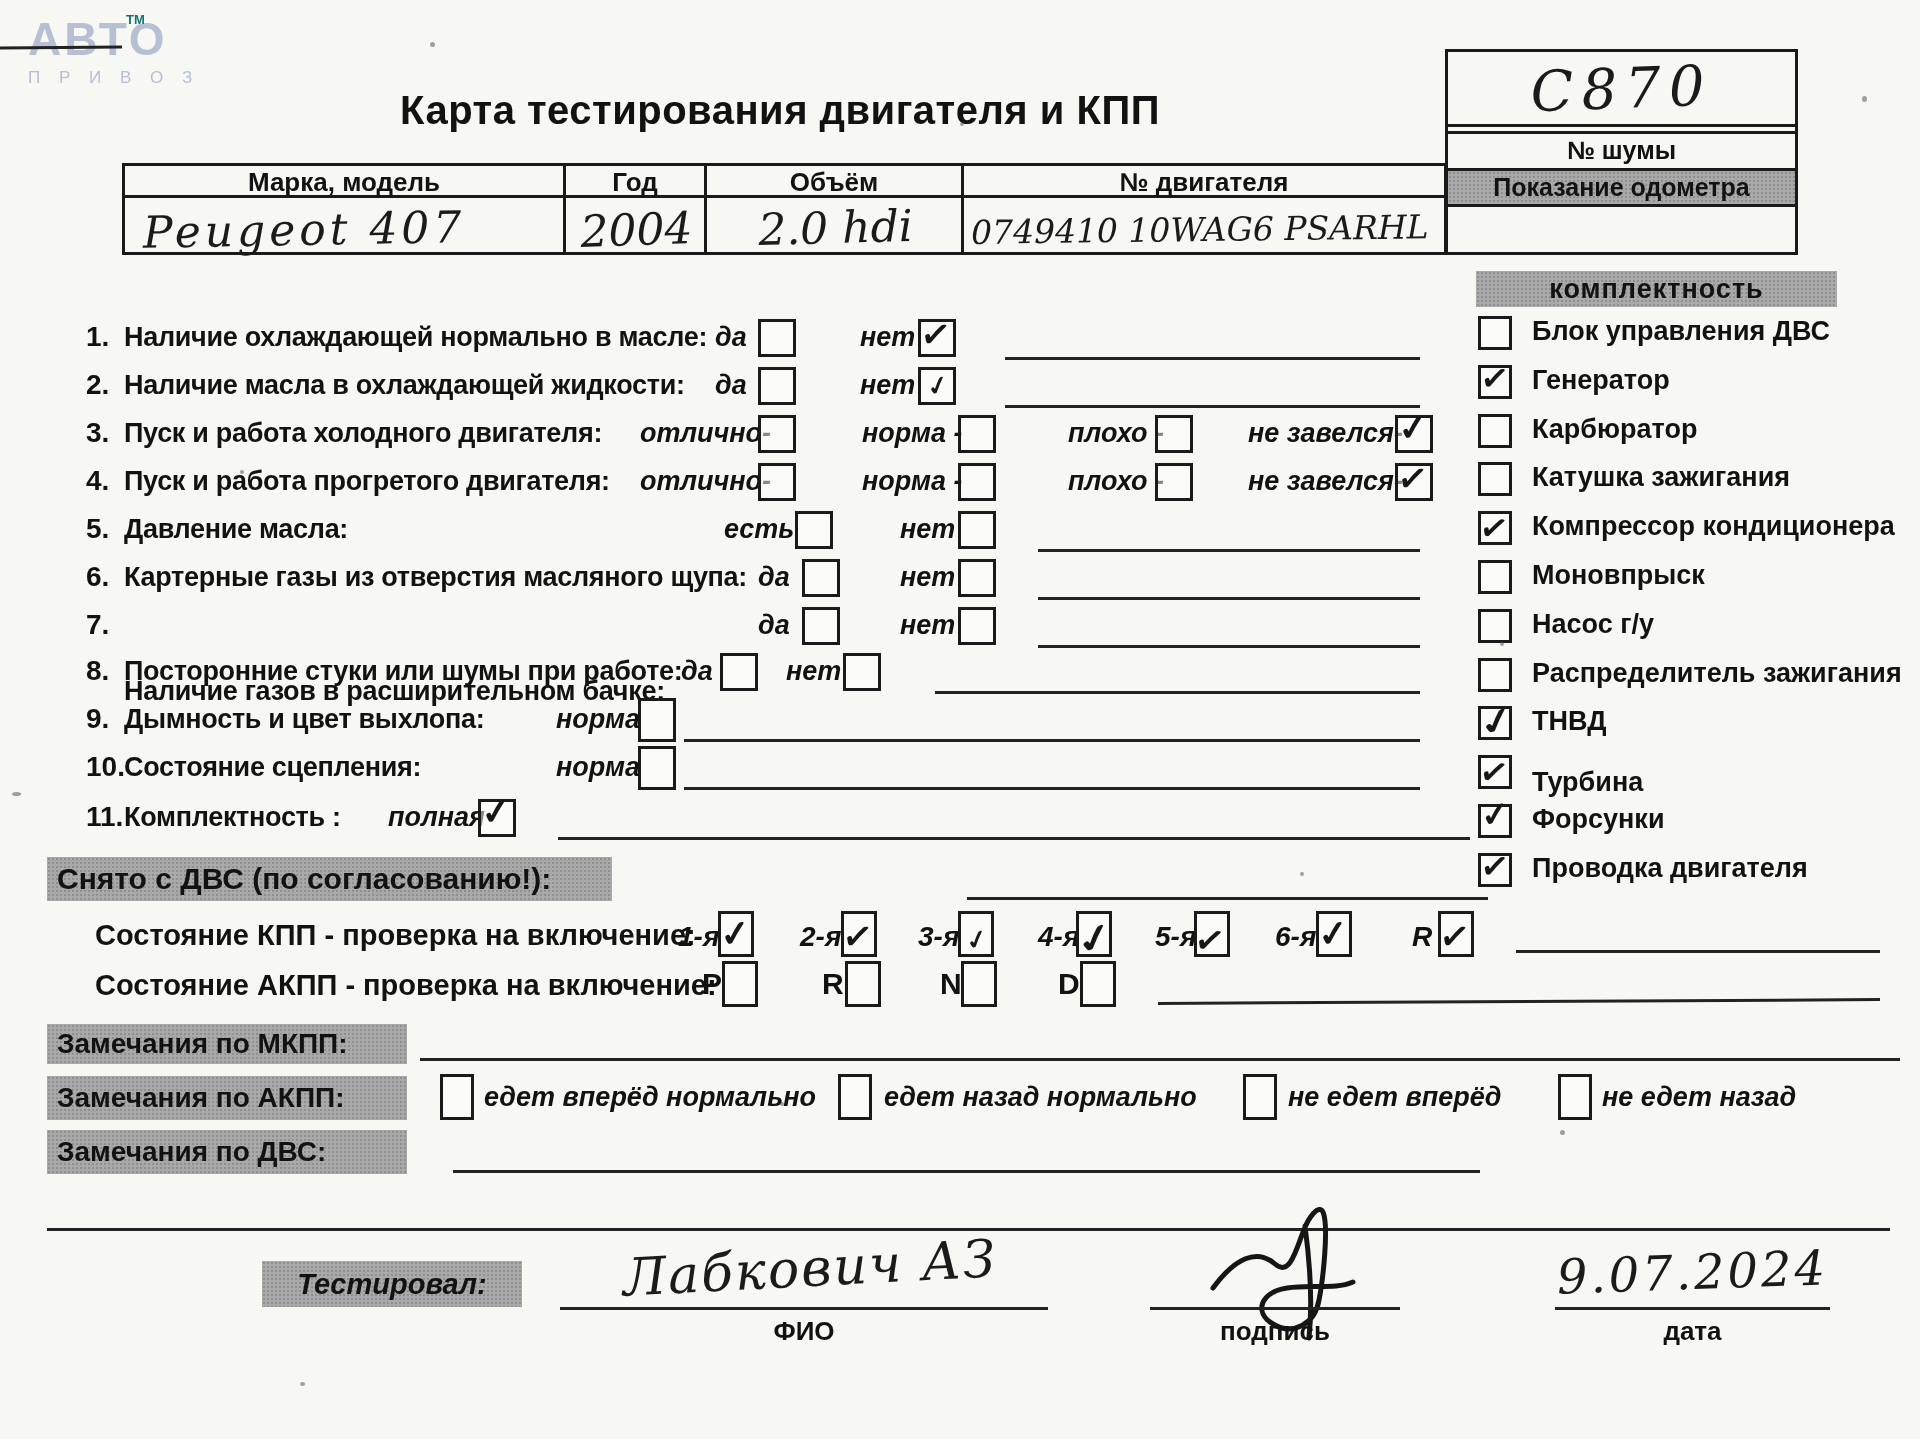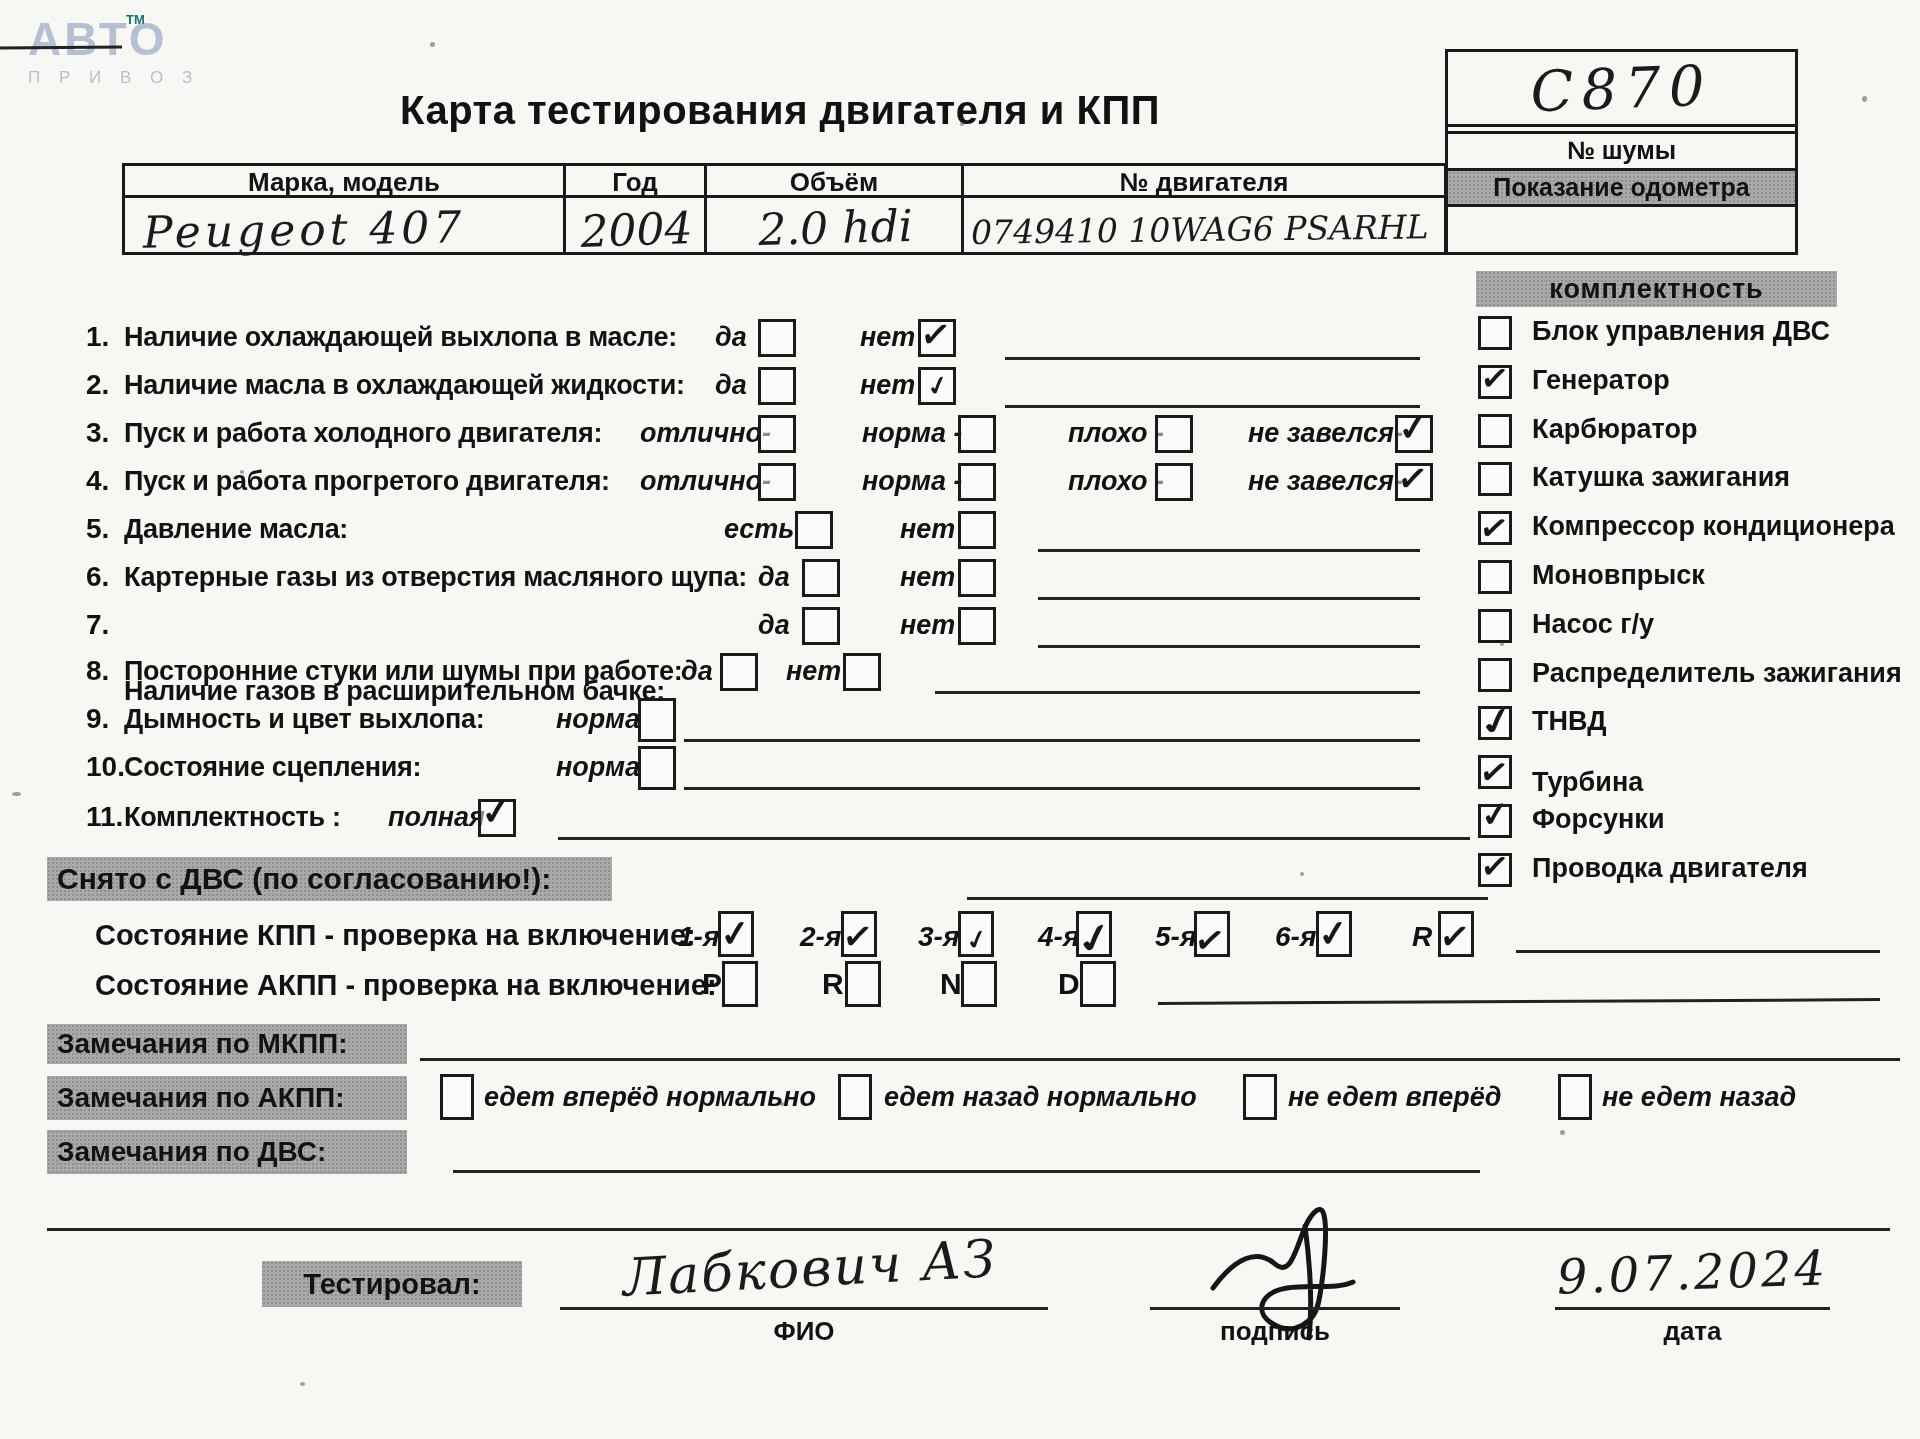--- a/index.html
+++ b/index.html
@@ -90,21 +90,21 @@
       <div class="box" style="left: 1478px; top: 804px; width: 34px; height: 34px;"></div>
       <div class="check" style="left: 1481px; top: 797px; font-size: 34px; transform: rotate(-6deg);">✓</div>
       <div style="position: absolute; left: 1532px; top: 804px; font-size: 27px; font-weight: 600; white-space: nowrap;">Форсунки</div>
       <div class="box" style="left: 1478px; top: 852.8px; width: 34px; height: 34px;"></div>
       <div class="check" style="left: 1481px; top: 845.8px; font-size: 34px; transform: rotate(7deg) translateY(3px);">✓</div>
       <div style="position: absolute; left: 1532px; top: 852.8px; font-size: 27px; font-weight: 600; white-space: nowrap;">Проводка двигателя</div>
     </div>
 
   <div id="checklist" class="abs" style="left:0;top:0;">
       <div class="rownum" style="left: 86px; top: 321px;">1.</div>
-      <div class="rowlabel" style="left: 124px; top: 322px;">Наличие охлаждающей выхлопа в масле:</div>
+      <div class="rowlabel" style="left: 124px; top: 322px;">Наличие охлаждающей нормально в масле:</div>
       <div class="opt" style="left: 715px; top: 322px;">да</div>
       <div class="box" style="left: 758px; top: 319px; width: 38px; height: 38px;"></div>
       <div class="opt" style="left: 860px; top: 322px;">нет</div>
       <div class="box" style="left: 918px; top: 319px; width: 38px; height: 38px;"></div>
       <div class="check" style="left: 921px; top: 313px; font-size: 36px; transform: rotate(7deg) translateY(3px);">✓</div>
       <div class="hline" style="left: 1005px; top: 357px; width: 415px;"></div>
       <div class="rownum" style="left: 86px; top: 369px;">2.</div>
       <div class="rowlabel" style="left: 124px; top: 370px;">Наличие масла в охлаждающей жидкости:</div>
       <div class="opt" style="left: 715px; top: 370px;">да</div>
       <div class="box" style="left: 758px; top: 367px; width: 38px; height: 38px;"></div>
@@ -233,21 +233,21 @@
       <div class="box" style="left: 1243px; top: 1074px; width: 34px; height: 46px;"></div>
       <div class="opt" style="left: 1288px; top: 1082px;">не едет вперёд</div>
       <div class="box" style="left: 1558px; top: 1074px; width: 34px; height: 46px;"></div>
       <div class="opt" style="left: 1602px; top: 1082px;">не едет назад</div>
     </div>
 
   <div class="abs grayfill glabel" style="left:47px;top:1130px;width:360px;height:44px;">Замечания по ДВС:</div>
   <div class="hline" style="left:453px;top:1170px;width:1027px;"></div>
 
   <div class="hline" style="left:47px;top:1228px;width:1843px;"></div>
-  <div class="abs grayfill glabel" style="left:262px;top:1261px;width:260px;height:46px;font-size:29px;justify-content:center;padding-left:0;">Тестировал:</div>
+  <div class="abs grayfill glabel" style="left:262px;top:1261px;width:260px;height:46px;font-style:italic;font-size:29px;justify-content:center;padding-left:0;">Тестировал:</div>
 
   <div class="abs hand" style="left:580px;top:1238px;width:460px;text-align:center;font-size:52px;letter-spacing:2px;transform:rotate(-3deg);">Лабкович АЗ</div>
   <div class="hline" style="left:560px;top:1307px;width:488px;"></div>
   <div class="caption" style="left:560px;top:1316px;width:488px;">ФИО</div>
 
   <svg class="abs" style="left:1195px;top:1196px;" width="230" height="160" viewBox="0 0 230 160">
     <path d="M18,92 C40,62 62,52 80,68 C94,80 100,58 108,36 C114,20 124,8 128,16 C134,30 128,84 124,104 C120,128 98,140 78,128 C58,116 66,96 92,92 C116,88 140,94 158,86 M110,30 C114,60 118,104 114,142" fill="none" stroke="#161616" stroke-width="5" stroke-linecap="round"></path>
   </svg>
   <div class="hline" style="left:1150px;top:1307px;width:250px;"></div>
   <div class="caption" style="left:1150px;top:1316px;width:250px;">подпись</div>

